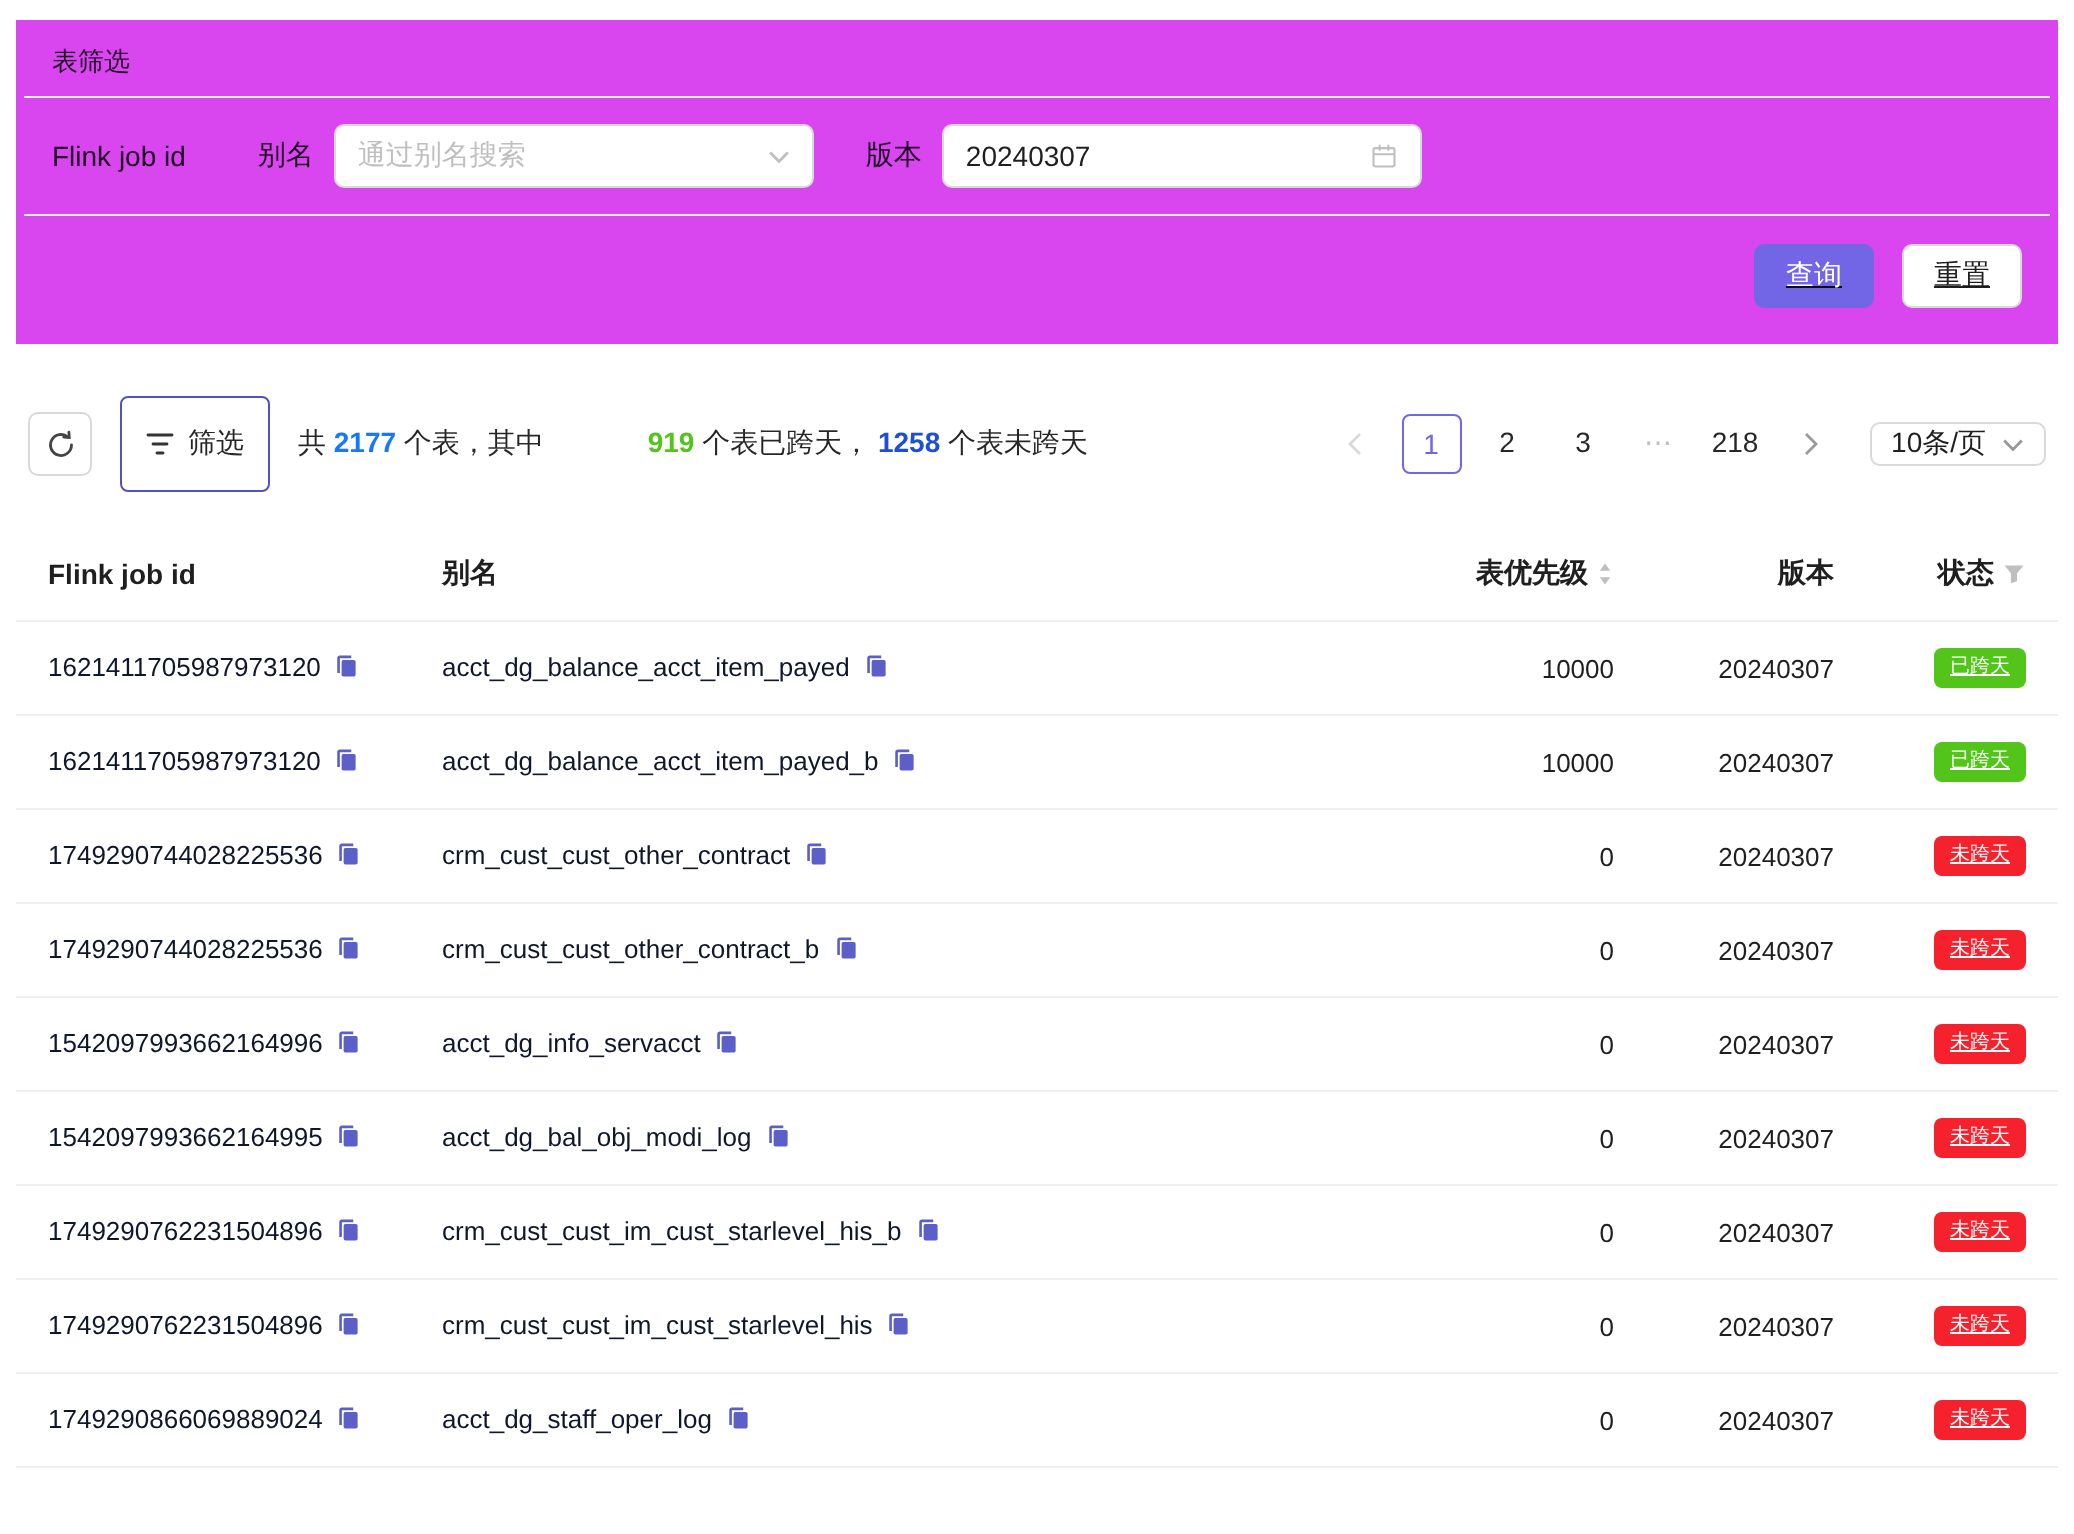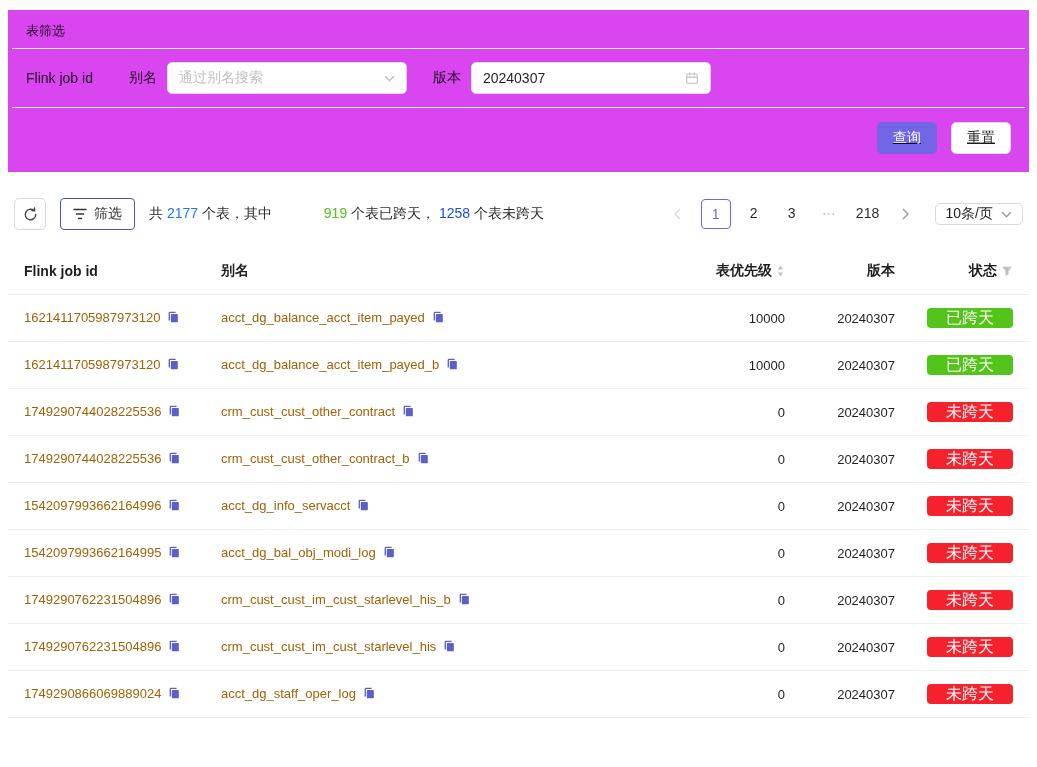--- a/index.html
+++ b/index.html
@@ -35,26 +35,26 @@
   }
   .btn.primary { background:#7265e6; border-color:#7265e6; color:#fff; }
 
   
   .toolbar { display:flex; align-items:center; margin-top:26px; padding:0 6px 0 6px; }
   .icon-btn {
     width:32px; height:32px; border:1px solid #d9d9d9; border-radius:5px; background:#fff;
     display:flex; align-items:center; justify-content:center; cursor:pointer;
   }
   .filter-btn {
-    margin-left:14px; height:32px; padding:0 12px; border:1px solid #4f55b8; border-radius:4px;
+    margin-left:14px; height:48px; padding:0 12px; border:1px solid #4f55b8; border-radius:4px;
     background:#fff; display:flex; align-items:center; gap:7px; cursor:pointer;
     font-size:14px; color:rgba(0,0,0,0.85); font-family:inherit;
   }
   .summary { margin-left:14px; white-space:nowrap; color:rgba(0,0,0,0.85); }
-  .summary .num { font-weight:normal; }
+  .summary .num { font-weight:bold; }
   .summary .blue { color:#1677ff; }
   .summary .green { color:#52c41a;padding-left:48px; }
   .summary .red { color:#1d4ed8; }
 
   
   .pager-group { margin-left:auto; display:flex; align-items:center; }
   .pager { display:flex; align-items:center; }
   .pg-item {
     min-width:30px; height:30px; line-height:28px; text-align:center; margin:0 4px;
     border-radius:4px; cursor:pointer; color:rgba(0,0,0,0.85); font-size:14px; user-select:none;
@@ -69,25 +69,26 @@
     white-space:nowrap;
   }
 
   
   table { width:100%; border-collapse:collapse; margin-top:22px; }
   th { font-weight:600; font-size:14px; color:rgba(0,0,0,0.88); text-align:left;
        padding:10px 16px 14px 16px; border-bottom:1px solid #f0f0f0; white-space:nowrap; }
   td { padding:13px 16px; border-bottom:1px solid #f0f0f0; font-size:13px; white-space:nowrap; }
   th.r, td.r { text-align:right; }
   .th-inner { display:inline-flex; align-items:center; gap:4px; }
-  a.cell-link { color:#a16207; text-decoration:none; cursor:pointer; }
+  a.cell-link { color:#0f172a; text-decoration:none; cursor:pointer; }
   .copy-icon { color:#5b5fc7; margin-left:6px; vertical-align:-2px; cursor:pointer; display:inline-block; }
   .badge {
-    display:inline-block; color:#fff; font-size:16px; line-height:20px; padding:0 19px;
+    display:inline-block; color:#fff; font-size:10px; line-height:20px; padding:0 8px;
     border-radius:4px;
+    text-decoration:underline;
   }
   .badge.green { background:#52c41a; }
   .badge.red { background:#f5222d; }
 </style>
 </head>
 <body>
 
 <div class="page">
 
   <div class="filter-card">

